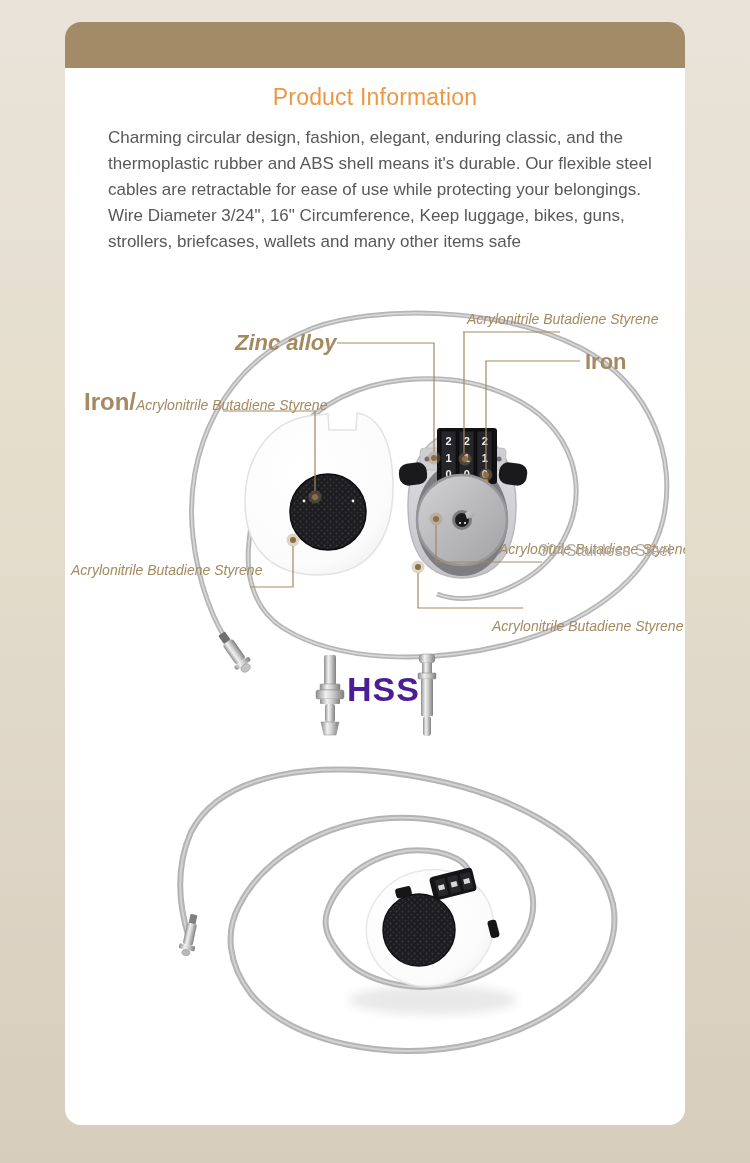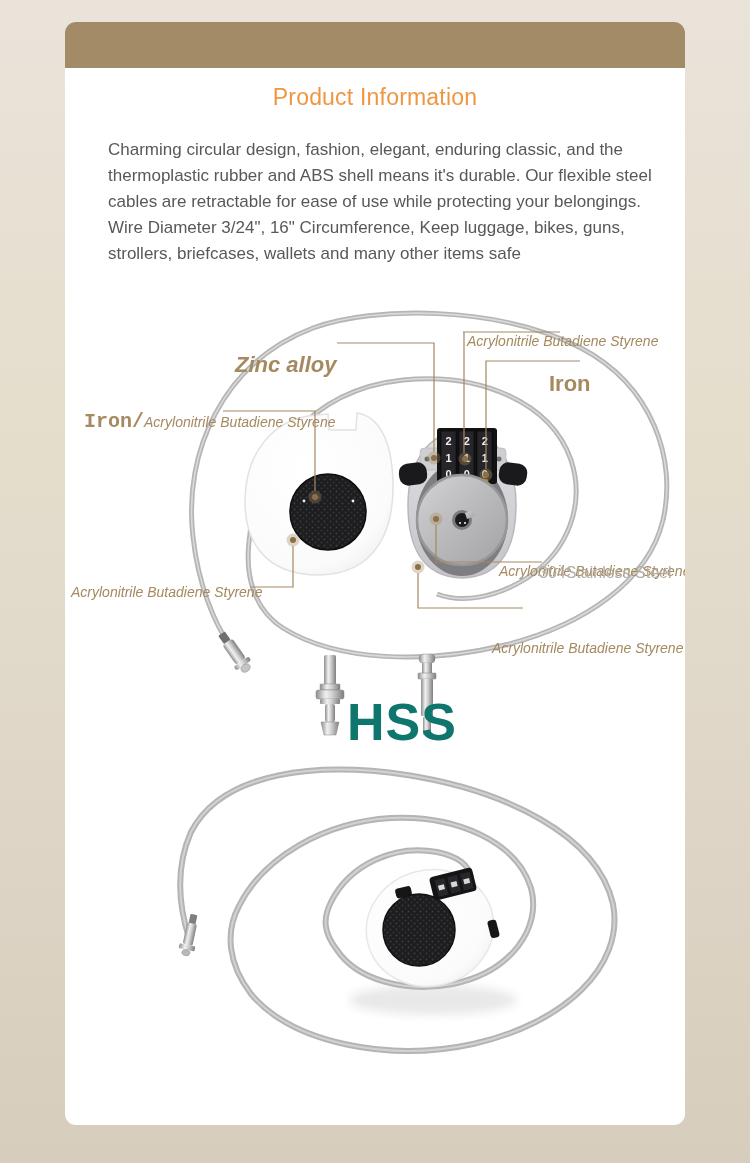--- a/index.html
+++ b/index.html
@@ -5,47 +5,47 @@
   html,body{margin:0;padding:0;}
   #screen{
     position:relative;
     width:750px;height:1163px;
     background:linear-gradient(180deg,#e9e3da 0%,#e5decd 35%,#ddd4c5 75%,#d7cdbc 100%);
     font-family:"Liberation Sans",sans-serif;
     overflow:hidden;
   }
   .card{
     position:absolute;left:65px;top:22px;width:620px;height:1103px;
-    background:#ffffff;border-radius:11px;overflow:hidden;
+    background:#ffffff;border-radius:16px;overflow:hidden;
   }
   .band{position:absolute;left:0;top:0;width:100%;height:46px;background:#a38b68;}
   .title{
     position:absolute;top:62px;left:0;width:100%;text-align:center;
     font-size:23px;color:#ee9742;letter-spacing:0.2px;
   }
   .desc{
-    position:absolute;left:43px;top:115px;width:548px;
+    position:absolute;left:43px;top:103px;width:548px;
     font-size:17px;line-height:26px;color:#585858;
   }
   .desc p{margin:0;}
   .note{font-size:12.5px;line-height:17px;color:#3e3e3e;margin-top:3px;}
   .art{position:absolute;left:0;top:0;width:620px;height:1103px;}
-  .co{position:absolute;color:#a5895f;white-space:nowrap;margin-top:22px;}
+  .co{position:absolute;color:#a5895f;white-space:nowrap;}
   .it{font-style:italic;font-size:14px;}
   .b{font-weight:bold;}
   .zinc{left:170px;top:308px;font-size:22px;font-style:italic;}
-  .ironr{left:484px;top:327px;font-size:22px;}
+  .ironr{left:520px;top:327px;font-size:22px;}
   .absTop{left:402px;top:289px;}
   .ironAbs{left:19px;top:366px;}
-  .ironAbs .slash{font-weight:bold;font-size:20px;font-style:normal;font-family:Liberation Mono, monospace;}
+  .ironAbs .slash{font-weight:bold;font-size:24px;font-style:normal;}
   .absLeft{left:6px;top:540px;}
   .absRight{left:434px;top:519px;}
   .steel{left:474px;top:520px;font-size:16px;color:#b3aba1;}
   .absBottom{left:427px;top:596px;}
-  .hss{left:282px;top:648px;font-size:52px;color:#0f766e;letter-spacing:1px;}
+  .hss{left:282px;top:648px;font-size:34px;color:#4c1d95;letter-spacing:1px;}
 </style>
 </head>
 <body>
 
 <div id="screen">
   <div class="card">
     <div class="band"></div>
 
     <div class="title">Product Information</div>
 

